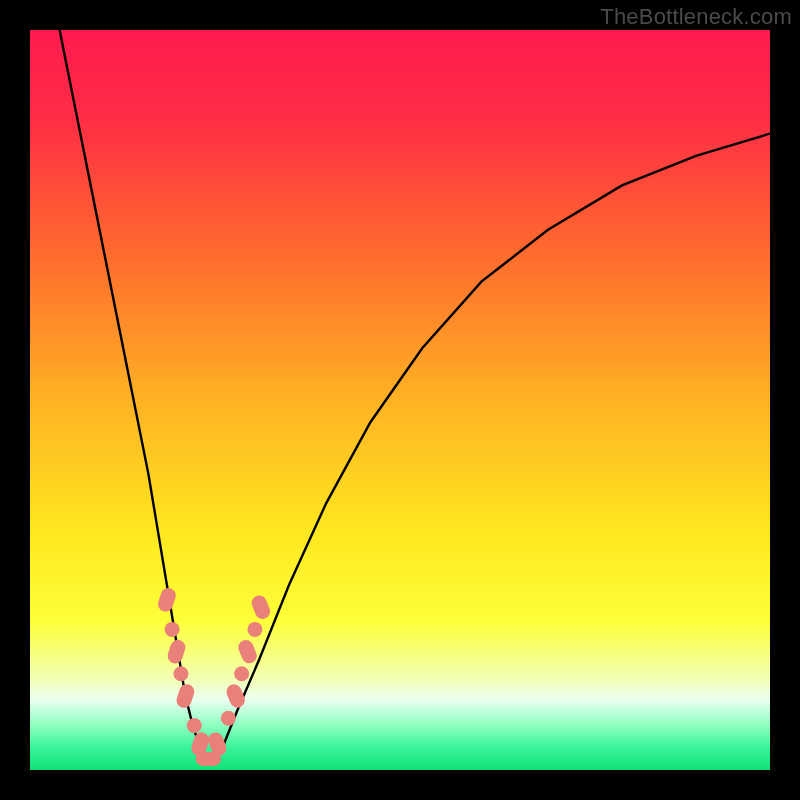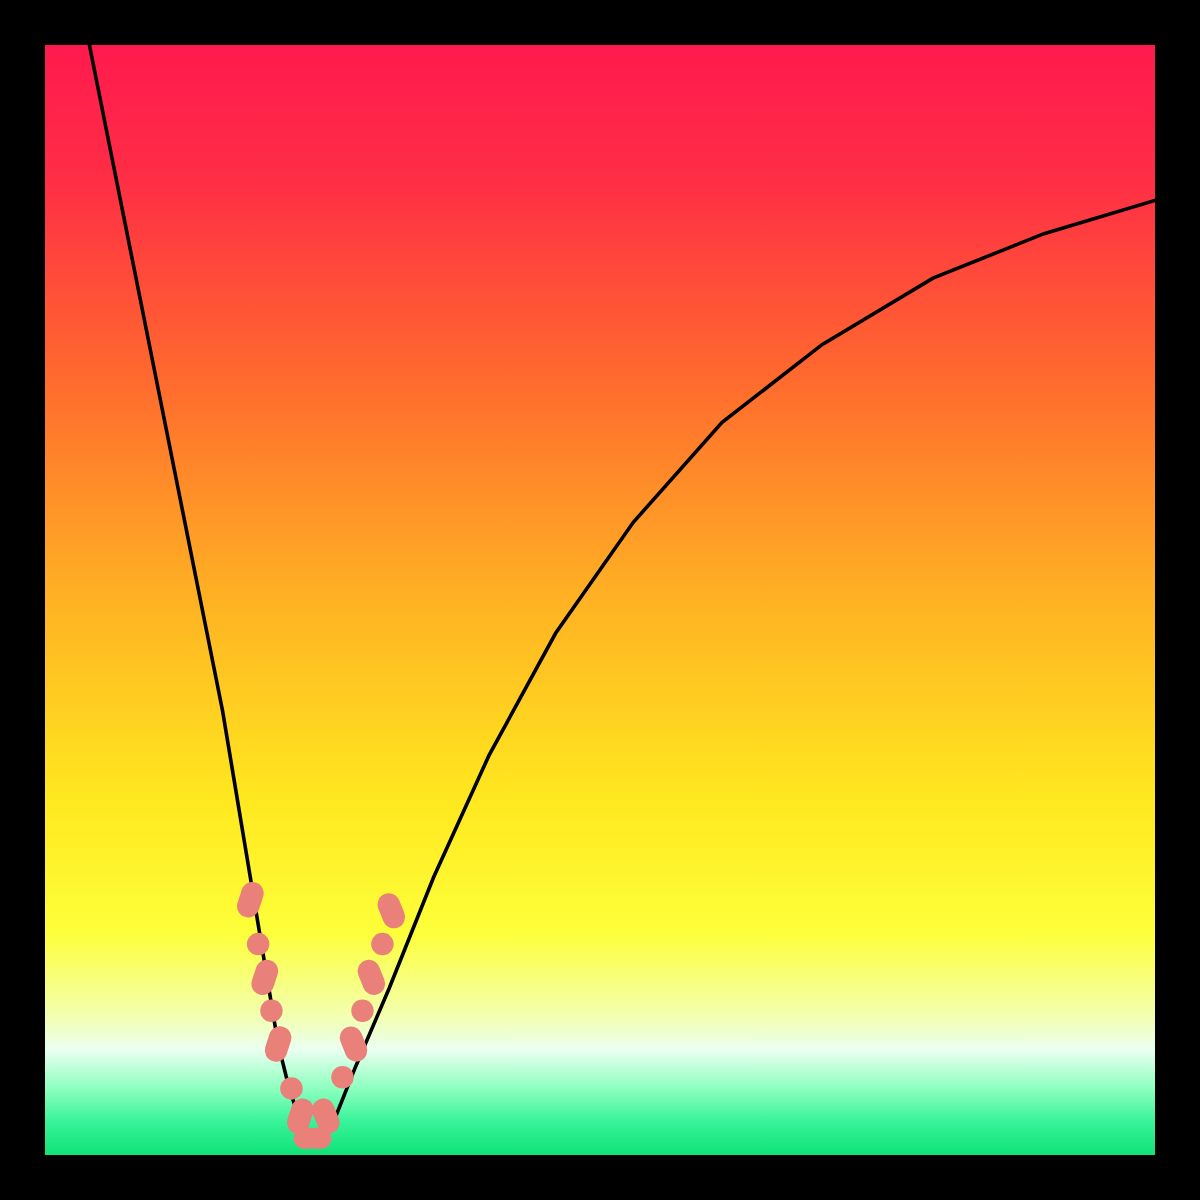--- a/index.html
+++ b/index.html
@@ -115,13 +115,14 @@
             <rect x="-9.00" y="-7.00" width="18.00" height="14.00" rx="7.00" class="capsule"></rect>
           </g>
           <g transform="translate(182.04000000000002,728.9) rotate(0)">
             <rect x="-9.00" y="-7.00" width="18.00" height="14.00" rx="7.00" class="capsule"></rect>
           </g>
         </g>
     </svg>
 
   </div>
 
+  <div class="watermark">TheBottleneck.com</div>
 </div>
 
 </body></html>

